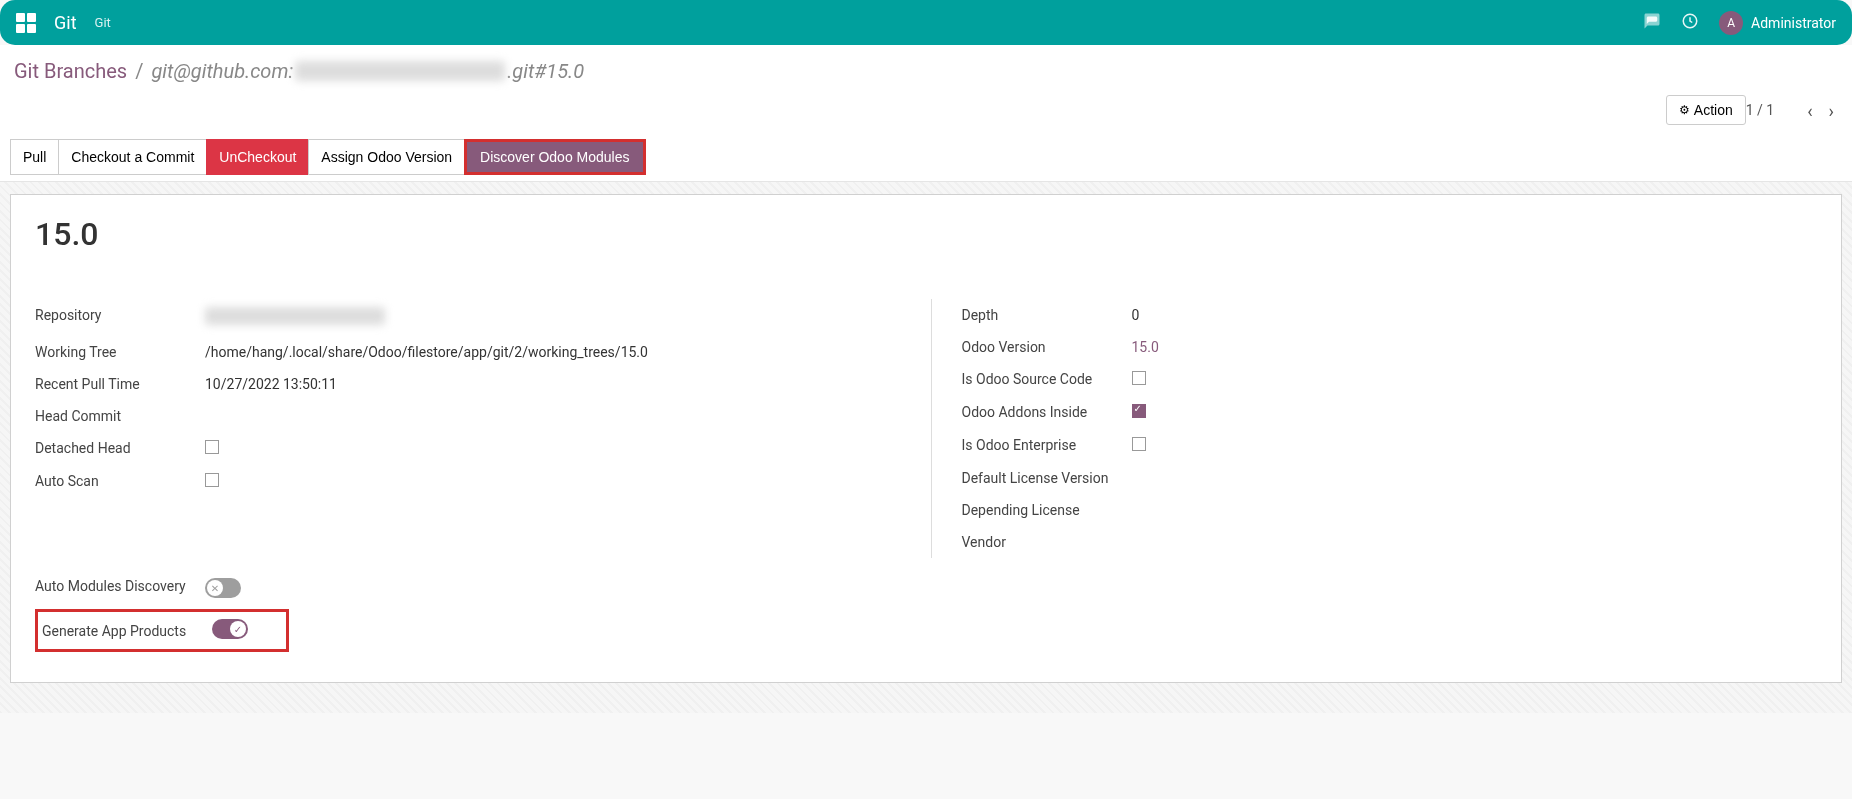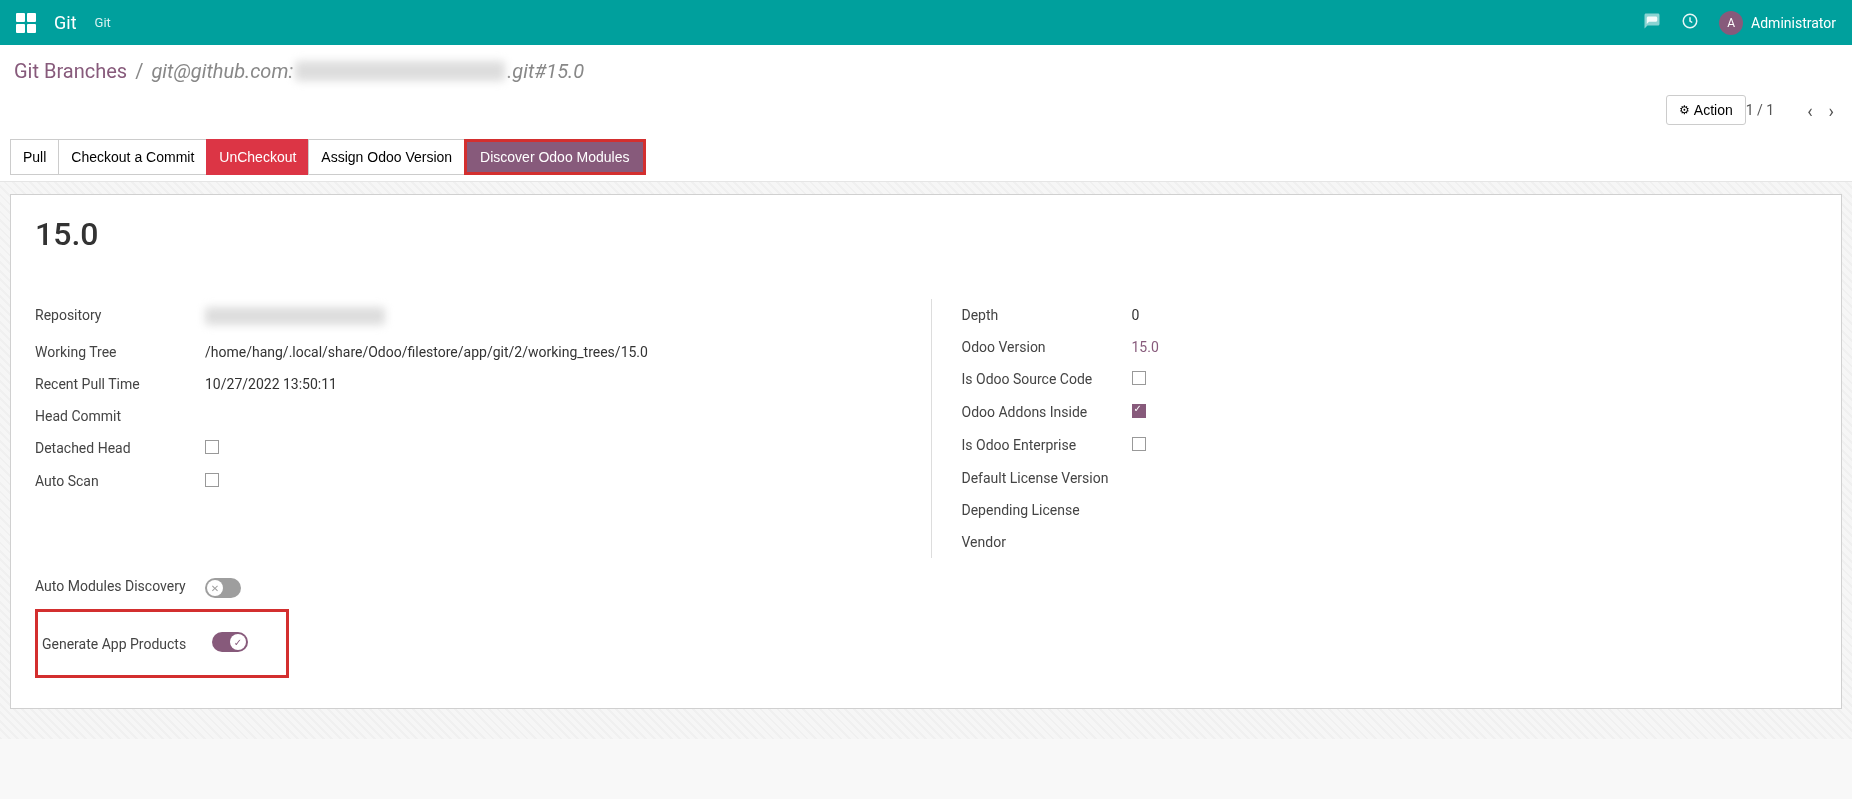--- a/index.html
+++ b/index.html
@@ -1,18 +1,18 @@
 <!DOCTYPE html>
 <html><head>
 <meta charset="utf-8">
 <style>
 * { box-sizing: border-box; margin: 0; padding: 0; }
 body { font-family: -apple-system, BlinkMacSystemFont, "Segoe UI", Roboto, "Helvetica Neue", sans-serif; font-size: 14px; color: #333; background: #f8f8f8; }
 
-.topbar { background: #00a09d; color: #fff; display: flex; align-items: center; padding: 0 16px; height: 45px; }
+.topbar { background: #00a09d; color: #fff; display: flex; align-items: center; padding: 0 16px; height: 45px; border-radius: 15px; }
 .topbar-left { display: flex; align-items: center; gap: 18px; }
 .apps-icon { width: 20px; height: 20px; display: grid; grid-template-columns: 1fr 1fr; grid-template-rows: 1fr 1fr; gap: 2px; cursor: pointer; }
 .apps-icon div { background: #fff; border-radius: 1px; }
 .app-title { font-size: 18px; font-weight: 400; color: #fff; }
 .app-sub { font-size: 13px; color: rgba(255,255,255,0.85); }
 .topbar-right { margin-left: auto; display: flex; align-items: center; gap: 20px; }
 .topbar-icon { color: rgba(255,255,255,0.9); cursor: pointer; font-size: 16px; }
 .user-chip { display: flex; align-items: center; gap: 8px; cursor: pointer; }
 .avatar { width: 24px; height: 24px; border-radius: 50%; background: #875a7b; color: #fff; display: flex; align-items: center; justify-content: center; font-size: 12px; }
 .user-name { font-size: 14px; }
@@ -55,21 +55,21 @@
 
 .toggle { width: 36px; height: 20px; border-radius: 10px; position: relative; cursor: pointer; display: inline-block; }
 .toggle.off { background: #9e9e9e; }
 .toggle.on { background: #875a7b; }
 .toggle .knob { width: 16px; height: 16px; border-radius: 50%; background: #fff; position: absolute; top: 2px; display: flex; align-items: center; justify-content: center; font-size: 10px; }
 .toggle.off .knob { left: 2px; color: #9e9e9e; }
 .toggle.on .knob { right: 2px; color: #875a7b; }
 
 .bottom-section { margin-top: 12px; }
 .bottom-section .field-row .field-label { width: 170px; }
-.highlight-row { border: 3px solid #d32f2f; padding: 20px 4px; display: flex; align-items: center; width: 254px; }
+.highlight-row { border: 3px solid #d32f2f; padding: 7px 4px; display: flex; align-items: center; width: 254px; }
 .highlight-row .field-label { width: 170px; }
 
 .col-right .field-label { width: 170px; }
 </style>
 </head>
 <body>
 
 <div class="topbar">
   <div class="topbar-left">
     <div class="apps-icon">

